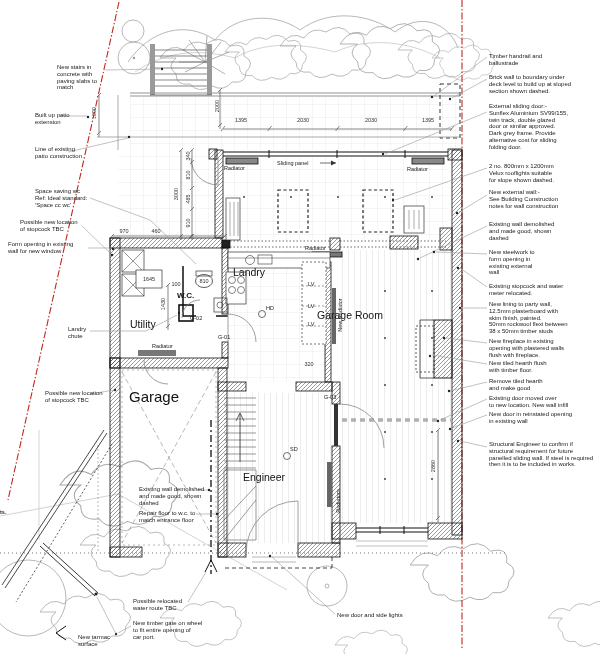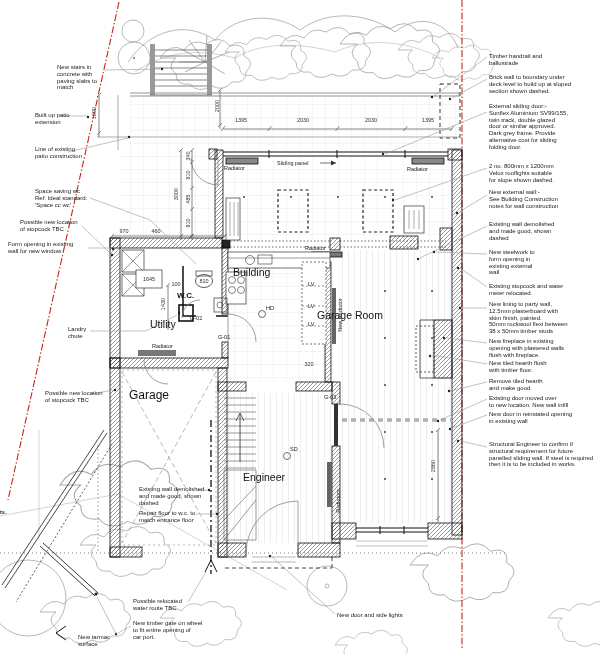--- a/index.html
+++ b/index.html
@@ -350,24 +350,24 @@
 surface</div>
 <div class="ann" style="left:337px;top:612px">New door and side lights</div>
 
 <div class="ann" style="left:139px;top:486px">Existing wall demolished
 and made good, shown
 dashed</div>
 <div class="ann" style="left:139px;top:510px">Repair floor to w.c. to
 match entrance floor</div>
 <div class="frag" style="left:0px;top:509px">ts.</div>
 
-<div class="room" style="left:233px;top:266px">Building</div>
-<div class="room" style="left:150px;top:318px">Utility</div>
+<div class="room" style="left:233px;top:266px">Landry</div>
+<div class="room" style="left:130px;top:318px">Utility</div>
 <div class="room" style="left:177px;top:291px;font-size:8px;font-weight:bold">W.C.</div>
-<div class="room" style="left:129px;top:388px;font-size:12px">Garage</div>
+<div class="room" style="left:129px;top:388px;font-size:15px">Garage</div>
 <div class="room" style="left:243px;top:471px">Engineer</div>
 <div class="room" style="left:317px;top:309px">Garage Room</div>
 
 <div class="fix" style="left:224px;top:165px">Radiator</div>
 <div class="fix" style="left:407px;top:166px">Radiator</div>
 <div class="fix" style="left:277px;top:160px">Sliding panel</div>
 <div class="fix" style="left:305px;top:245px">Radiator</div>
 <div class="fix" style="left:152px;top:343px">Radiator</div>
 <div class="fixv" style="left:318px;top:312px">New Radiator</div>
 <div class="fixv" style="left:316px;top:498px">Radiators</div>

